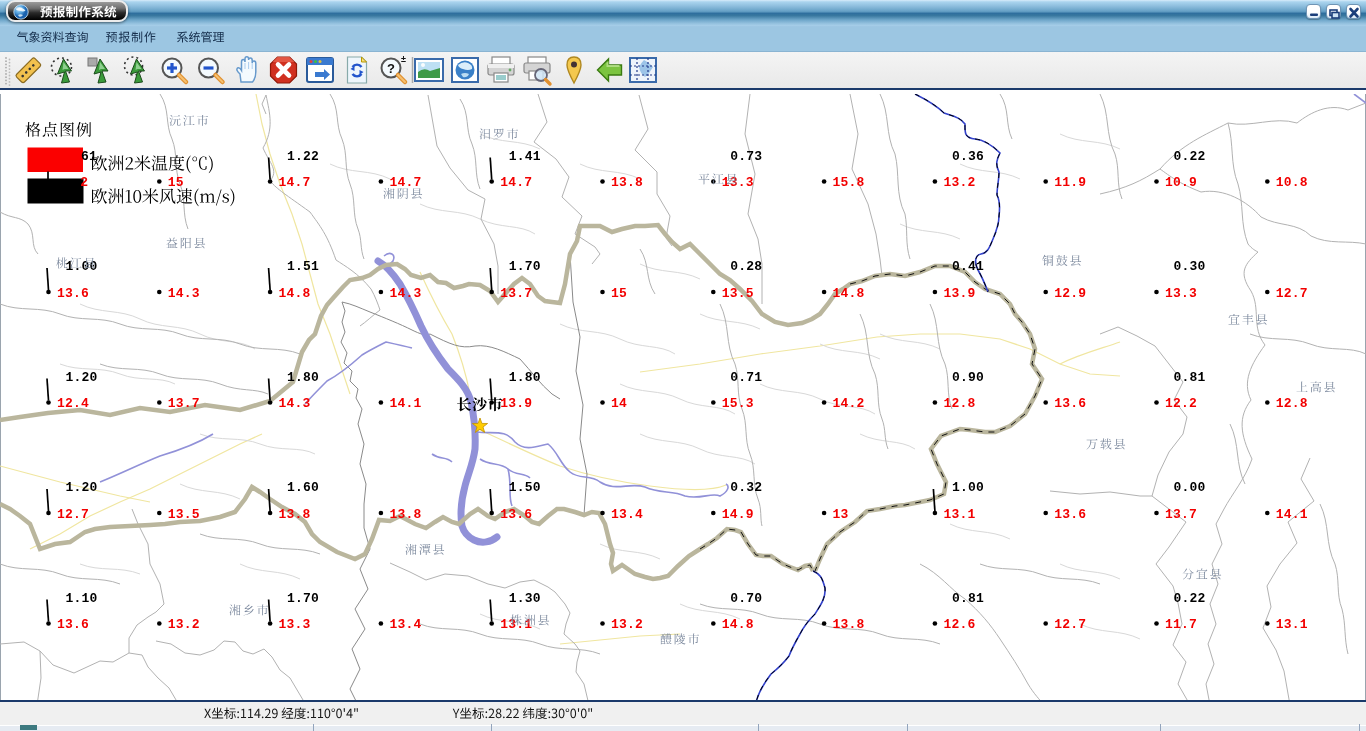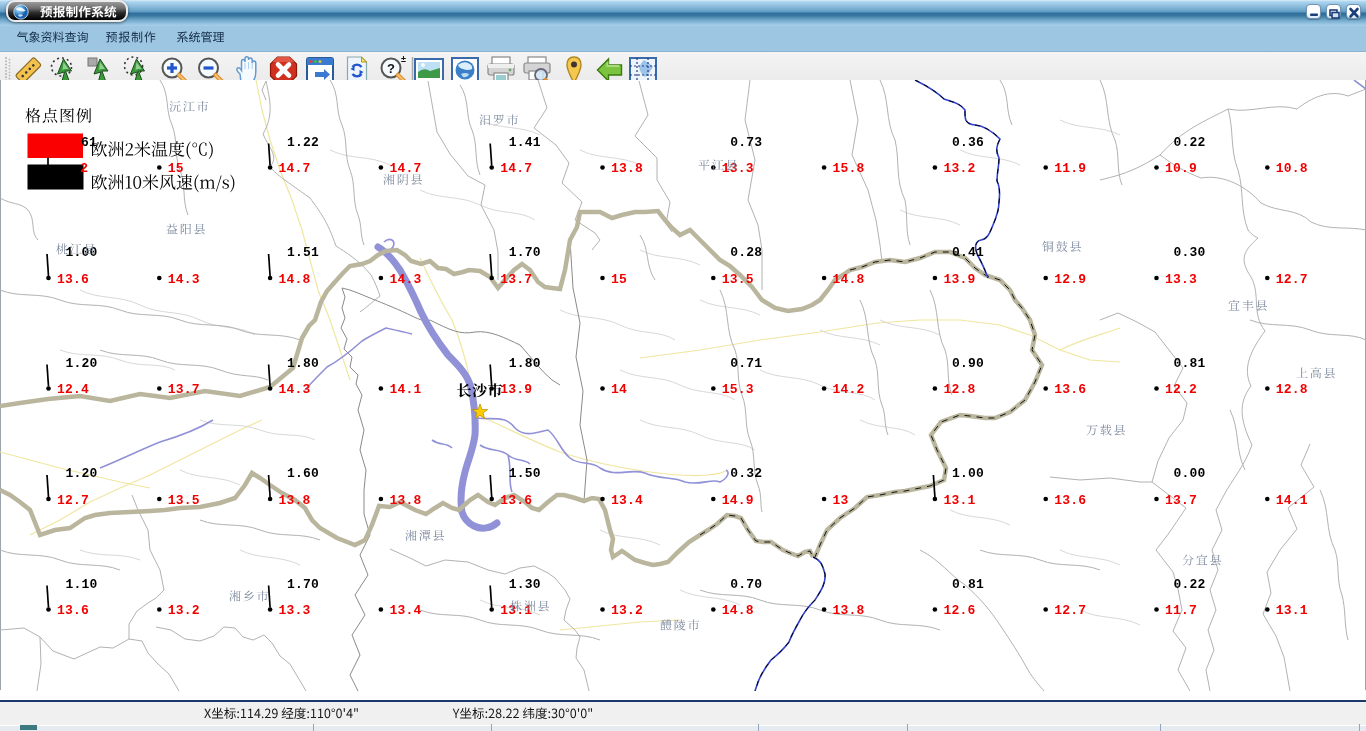--- a/index.html
+++ b/index.html
@@ -2,21 +2,21 @@
 <html><head><meta charset="utf-8"><style>
 *{margin:0;padding:0;box-sizing:border-box}
 body{width:1366px;height:731px;overflow:hidden;font-family:"Liberation Sans",sans-serif;background:#fff}
 #titlebar{position:absolute;left:0;top:0;width:1366px;height:27px;
 background:linear-gradient(to bottom,#d8ecfa 0%,#aad4ee 7%,#8fbfde 22%,#65a0c5 42%,#2f6f9e 50%,#39789f 58%,#6fa7ca 74%,#97c3e0 88%,#a9d0ea 97%,#8cb8d8 100%);}
 #tab{position:absolute;left:6px;top:0px;width:122px;height:22px;border:2px solid #ececec;border-radius:9px;
 background:linear-gradient(to bottom,#9a9a9a 0%,#6e6e6e 35%,#2a2a2a 60%,#000 100%);box-shadow:0 1px 3px rgba(0,0,0,.5)}
 #menubar{position:absolute;left:0;top:27px;width:1366px;height:25px;background:#9cc6e2;border-bottom:1px solid #8ab4d2}
 #toolbar{position:absolute;left:0;top:52px;width:1366px;height:36px;background:linear-gradient(to bottom,#f4f4f4,#e9e9e9)}
 #tbline{position:absolute;left:0;top:88px;width:1366px;height:2px;background:#1b3a6b}
-#map{position:absolute;left:0;top:80px;width:1113px;height:610px;background:#fff}
+#map{position:absolute;left:0;top:94px;width:1113px;height:610px;background:#fff}
 #stline{position:absolute;left:0;top:700px;width:1366px;height:2px;background:#1b3a6b}
 #status{position:absolute;left:0;top:702px;width:1366px;height:29px;background:#f0f0f0}
 #strow{position:absolute;left:0;top:725px;width:1366px;height:6px;background:#e6ebf2;border-top:1px solid #fff}
 .sep{position:absolute;top:724px;width:1px;height:7px;background:#93a4bc}
 .num{font-family:"Liberation Mono",monospace;font-size:13px;letter-spacing:0.2px;font-weight:bold}
 .r{fill:#f20000}
 .k{fill:#000}
 </style></head><body>
 <div id="titlebar">
     <div id="tab"></div>

